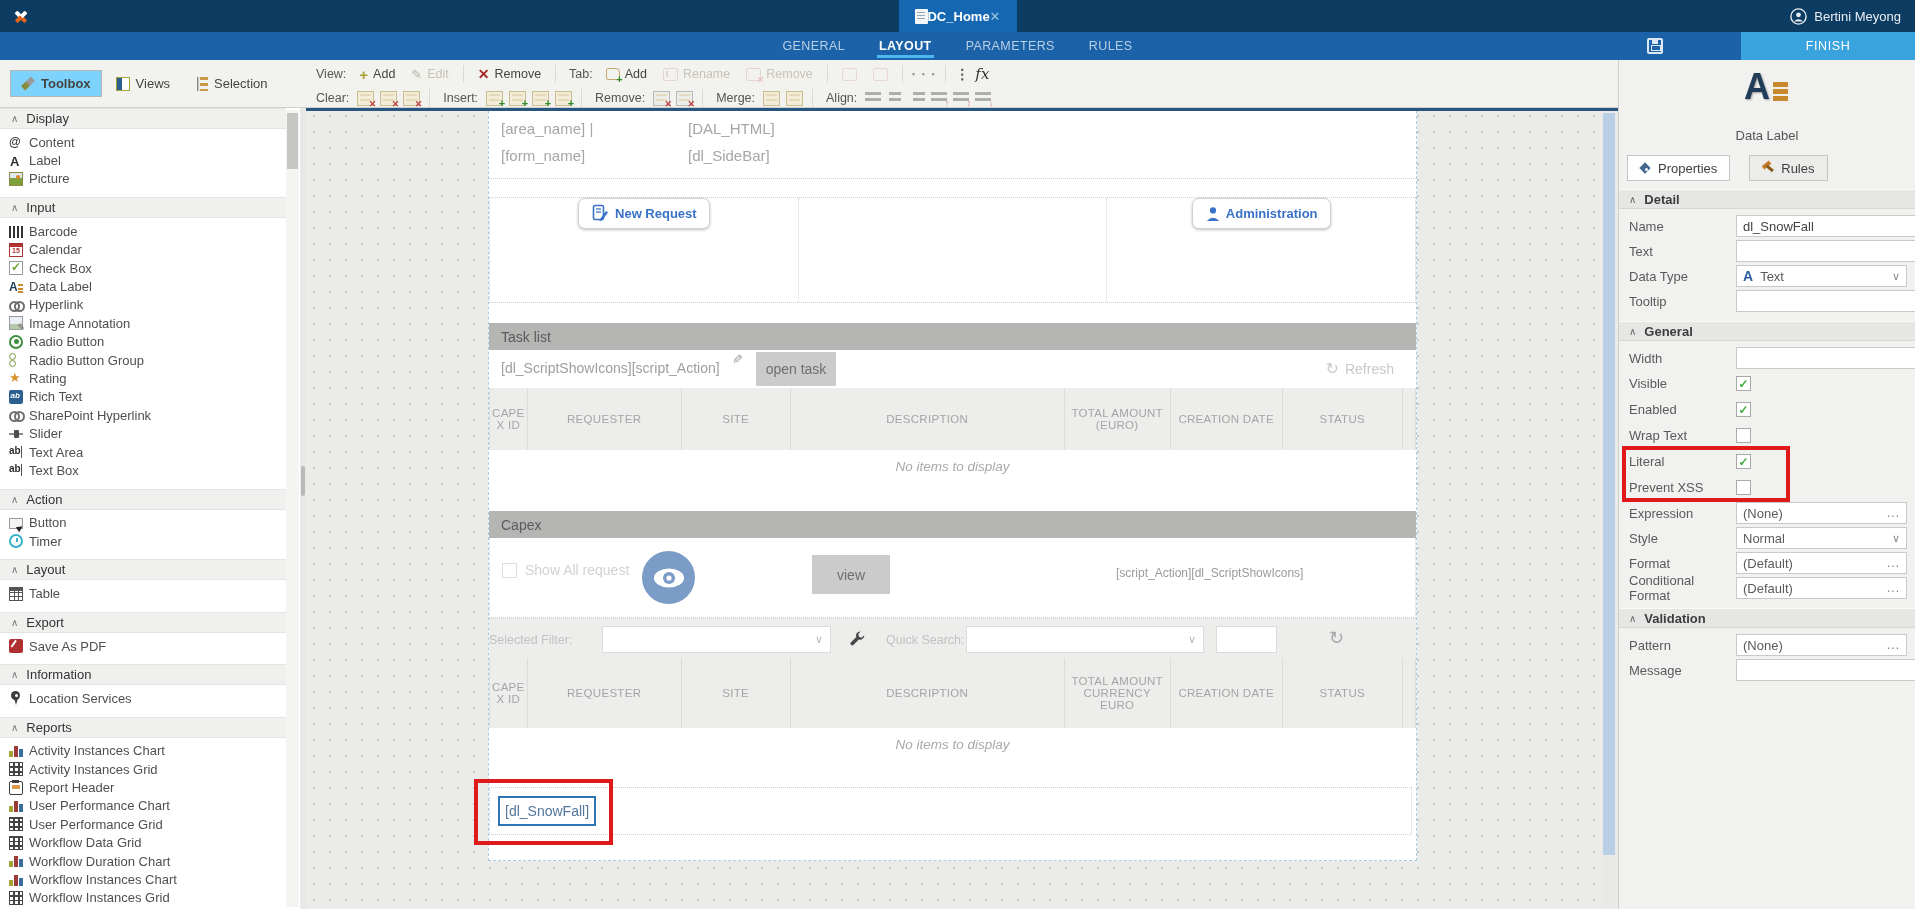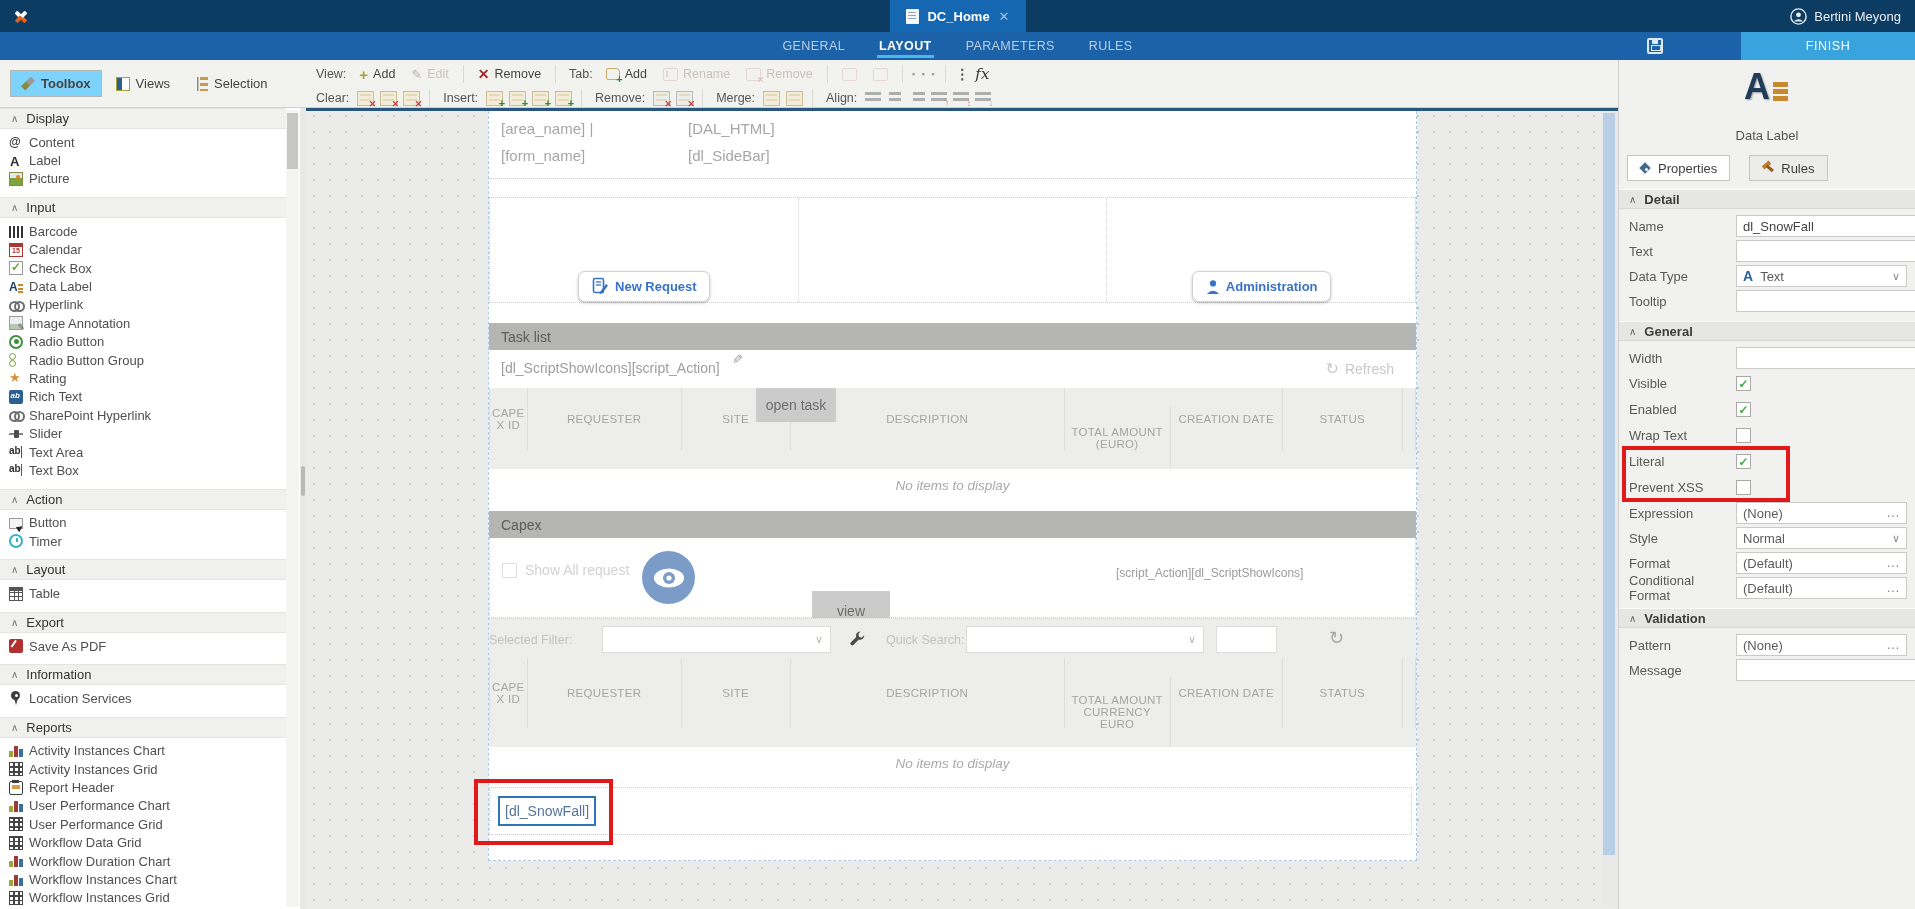--- a/index.html
+++ b/index.html
@@ -7,21 +7,21 @@
     font-family:"Liberation Sans", sans-serif; }
   #app { position:relative; width:1915px; height:909px; }
 
   
   .titlebar { position:absolute; left:0; top:0; width:100%; height:32px; background:#0d3c63; }
   .logo-x { position:absolute; left:13px; top:8px; width:16px; height:16px; }
   .logo-x i { position:absolute; left:1px; top:6.5px; width:14px; height:3.5px; border-radius:1px; display:block; }
   .logo-x i:nth-child(1){ transform:rotate(45deg); background:linear-gradient(90deg,#fff 50%,#e2621b 50%); }
   .logo-x i:nth-child(2){ transform:rotate(-45deg); background:linear-gradient(90deg,#e2621b 50%,#fff 50%); }
   .doc-tab { position:absolute; left:50%; transform:translateX(-50%); top:0; height:32px;
-    background:#1567b2; display:flex; align-items:center; gap:9px; padding:0 16px; }
+    background:#1567b2; display:flex; align-items:center; padding:0 16px; }
   .doc-tab .dt-title { color:#fff; font-size:13px; font-weight:bold; }
   .doc-tab .dt-close { color:#9fc2df; font-size:13px; cursor:pointer; }
   .doc-ic { width:13px; height:15px; background:#f4f6f8; border-radius:1px; position:relative; }
   .doc-ic::after { content:""; position:absolute; left:2px; top:3px; width:8px; height:8px;
     background:repeating-linear-gradient(#94a7b8 0 1px, transparent 1px 3px); }
   .userbox { position:absolute; right:14px; top:0; height:32px; display:flex; align-items:center; gap:7px; }
   .userbox .uname { color:#e8eef4; font-size:13px; }
 
   
   .menubar { position:absolute; left:0; top:32px; width:100%; height:28px; background:#1b62a9; }
@@ -165,44 +165,44 @@
 
   .form { position:absolute; left:182px; top:3px; width:929px; height:750px; background:#fff;
     border:1px dashed #a9cce6; border-top:none; }
   .f-text { color:#a6a6a6; font-size:15px; }
   .f-headerblock { position:absolute; left:0; top:0; width:100%; height:68px; border-bottom:1px dotted #cfcfcf; }
   .fh-r1c1 { position:absolute; left:12px; top:9px; } .fh-r1c2 { position:absolute; left:199px; top:9px; }
   .fh-r2c1 { position:absolute; left:12px; top:36px; } .fh-r2c2 { position:absolute; left:199px; top:36px; }
 
   .f-buttons { position:absolute; left:0; top:86px; width:100%; height:106px; display:flex;
     border:1px dotted #cfcfcf; }
-  .f-cell { flex:1; border-right:1px dotted #d6d6d6; display:flex; align-items:flex-end; justify-content:center; }
+  .f-cell { flex:1; border-right:1px dotted #d6d6d6; display:flex; align-items:flex-start; justify-content:center; }
   .f-cell:last-child { border-right:none; }
   .pill-btn { height:31px; background:#fff; border:1px solid #d2d2d2; border-radius:7px;
     box-shadow:0 1px 3px rgba(0,0,0,.25); display:flex; align-items:center; gap:5px; padding:0 12px;
     color:#3a72c8; font-weight:bold; font-size:13px; cursor:pointer; }
 
   .sec-h { height:27px; background:#b5b5b3; color:#5c5c5c; font-size:14px; display:flex; align-items:center; padding-left:12px; }
   .f-tasklist { position:absolute; left:0; top:212px; width:100%; }
   .tl-row { position:relative; height:38px; background:#fff; }
   .tl-script { position:absolute; left:12px; top:10px; font-size:14px; color:#9e9e9e; }
   .tl-pencil { position:absolute; left:243px; top:2px; color:#9a9a9a; font-size:13px; transform:scaleX(-1); }
   .gray-btn { background:#cbcbcb; border:none; color:#6e6e6e; font-size:14px; cursor:pointer;
-    font-family:"Liberation Sans",sans-serif;margin-top:36px; }
+    font-family:"Liberation Sans",sans-serif; }
   .tl-open { position:absolute; left:267px; top:2px; width:80px; height:34px; }
   .tl-refresh { position:absolute; right:22px; top:9px; color:#c9c9c9; font-size:14px; display:flex; gap:6px; align-items:center; }
   .tl-refresh .ric { font-size:16px; }
 
   .thead { display:flex; background:#ededeb; }
   .th { color:#a5a5a5; font-size:11.5px; display:flex; align-items:center; justify-content:center;
     text-align:center; border-right:1px solid #dcdcda; padding:4px 6px; letter-spacing:.3px; }
   .th:first-child { border-left:1px solid #dcdcda; word-break:break-all; padding:4px 2px; }
   .th:last-child { border-right:1px solid #dcdcda; }
   .t1 .th { height:62px; } .t2 .th { height:70px; }
-  .w0{width:40px;} .w1{width:160px;} .w2{width:113px;} .w3{width:285px;} .w4{width:110px;margin-top:19px;} .w5{width:116px;} .w6{width:125px;} .w7{flex:1;}
+  .w0{width:40px;} .w1{width:160px;} .w2{width:113px;} .w3{width:285px;} .w4{width:110px;} .w5{width:116px;} .w6{width:125px;} .w7{flex:1;}
   .empty-row { height:32px; display:flex; align-items:center; justify-content:center;
     color:#a9a9a9; font-style:italic; font-size:13.5px; }
 
   .f-capex { position:absolute; left:0; top:400px; width:100%; }
   .cx-body { position:relative; height:80px; border:1px dotted #d6d6d6; border-top:none; }
   .cx-chk { position:absolute; left:12px; top:24px; display:flex; align-items:center; gap:8px; }
   .cx-chk .box { width:15px; height:15px; border:1px solid #dedede; background:#fff; }
   .cx-chk .lbl { color:#d2d2d2; font-size:14px; }
   .eye-circle { position:absolute; left:152px; top:13px; width:53px; height:53px; border-radius:50%;
     background:#7a9cc6; display:flex; align-items:center; justify-content:center; }

